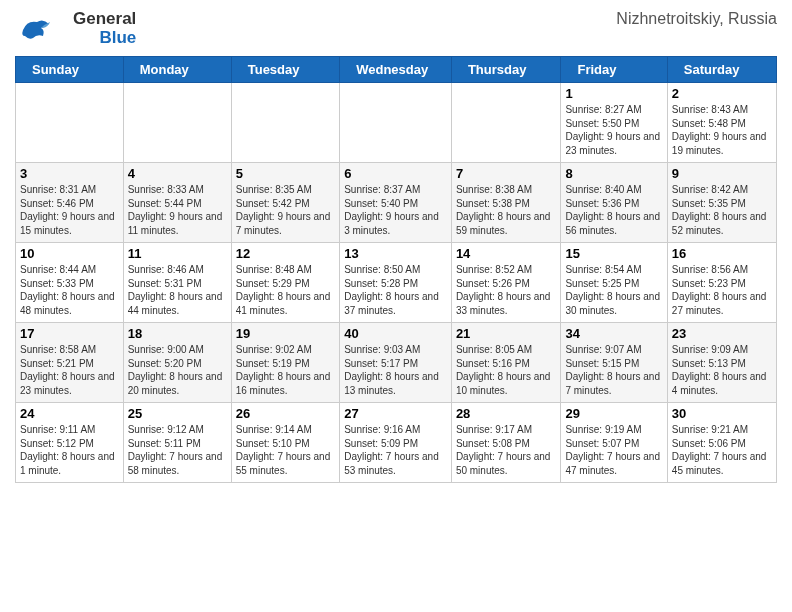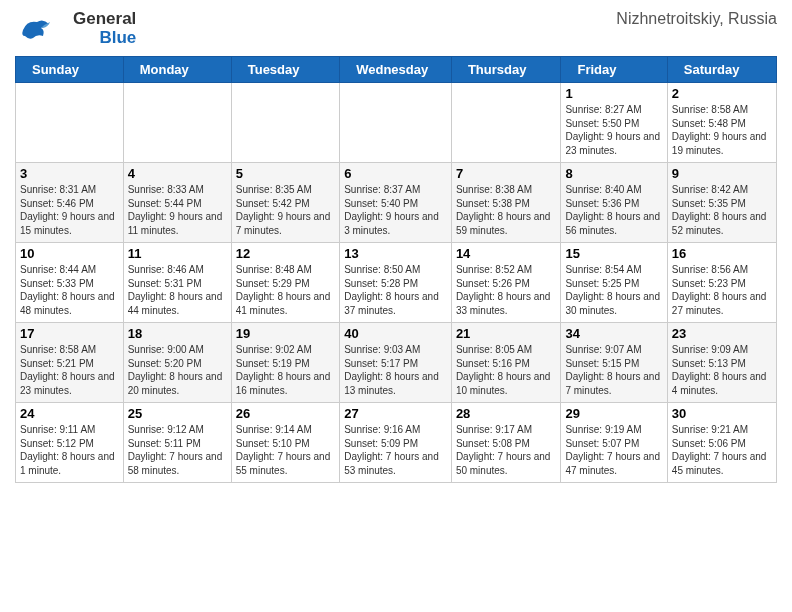--- a/index.html
+++ b/index.html
@@ -102,21 +102,21 @@
           <td class="empty-cell"></td>
           <td class="empty-cell"></td>
           <td>
             <span class="day-num">1</span>
             <div class="day-info">Sunrise: 8:27 AM
 Sunset: 5:50 PM
 Daylight: 9 hours and 23 minutes.</div>
           </td>
           <td>
             <span class="day-num">2</span>
-            <div class="day-info">Sunrise: 8:58 AM
+            <div class="day-info">Sunrise: 8:43 AM
 Sunset: 5:48 PM
 Daylight: 9 hours and 19 minutes.</div>
           </td>
         </tr>
         <tr>
           <td>
             <span class="day-num">3</span>
             <div class="day-info">Sunrise: 8:31 AM
 Sunset: 5:46 PM
 Daylight: 9 hours and 15 minutes.</div>

